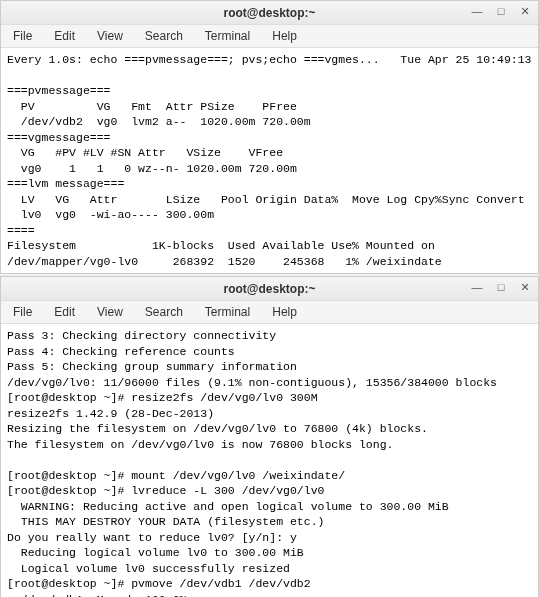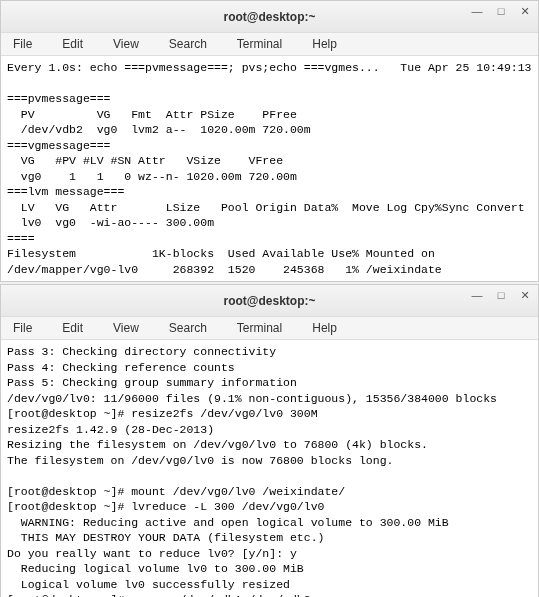--- a/index.html
+++ b/index.html
@@ -1,22 +1,22 @@
 <!DOCTYPE html>
 <html><head>
   <meta charset="utf-8">
   <style>
     * { margin: 0; padding: 0; box-sizing: border-box; }
     body { background: #f0f0f0; font-family: sans-serif; width: 539px; }
     .window { background: #fff; border: 1px solid #ccc; margin-bottom: 2px; }
-    .titlebar { display: flex; align-items: center; justify-content: center; position: relative; height: 32px; background: linear-gradient(#f5f5f5,#e8e8e8); border-bottom: 1px solid #ddd; }
+    .titlebar { display: flex; align-items: center; justify-content: center; position: relative; height: 24px; background: linear-gradient(#f5f5f5,#e8e8e8); border-bottom: 1px solid #ddd; }
     .titlebar-title { font-size: 12px; font-weight: bold; color: #333; }
     .window-controls { position: absolute; right: 6px; top: 3px; display: flex; gap: 10px; }
     .window-btn { width: 14px; height: 14px; font-size: 11px; line-height: 14px; text-align: center; color: #555; cursor: pointer; }
-    .menubar { display: flex; gap: 14px; padding: 2px 4px; background: #f5f5f5; border-bottom: 1px solid #ddd; font-size: 12px; color: #333; }
+    .menubar { display: flex; gap: 6px; padding: 2px 4px; background: #f5f5f5; border-bottom: 1px solid #ddd; font-size: 12px; color: #333; }
     .menu-item { padding: 2px 8px; cursor: pointer; }
     .terminal { font-family: 'Courier New', monospace; font-size: 11.5px; line-height: 1.35; color: #000; background: #fff; padding: 4px 6px; white-space: pre; overflow: hidden; }
   </style>
 </head>
 <body>
 
 <div class="window">
   <div class="titlebar">
     <span class="titlebar-title">root@desktop:~</span>
     <div class="window-controls">

